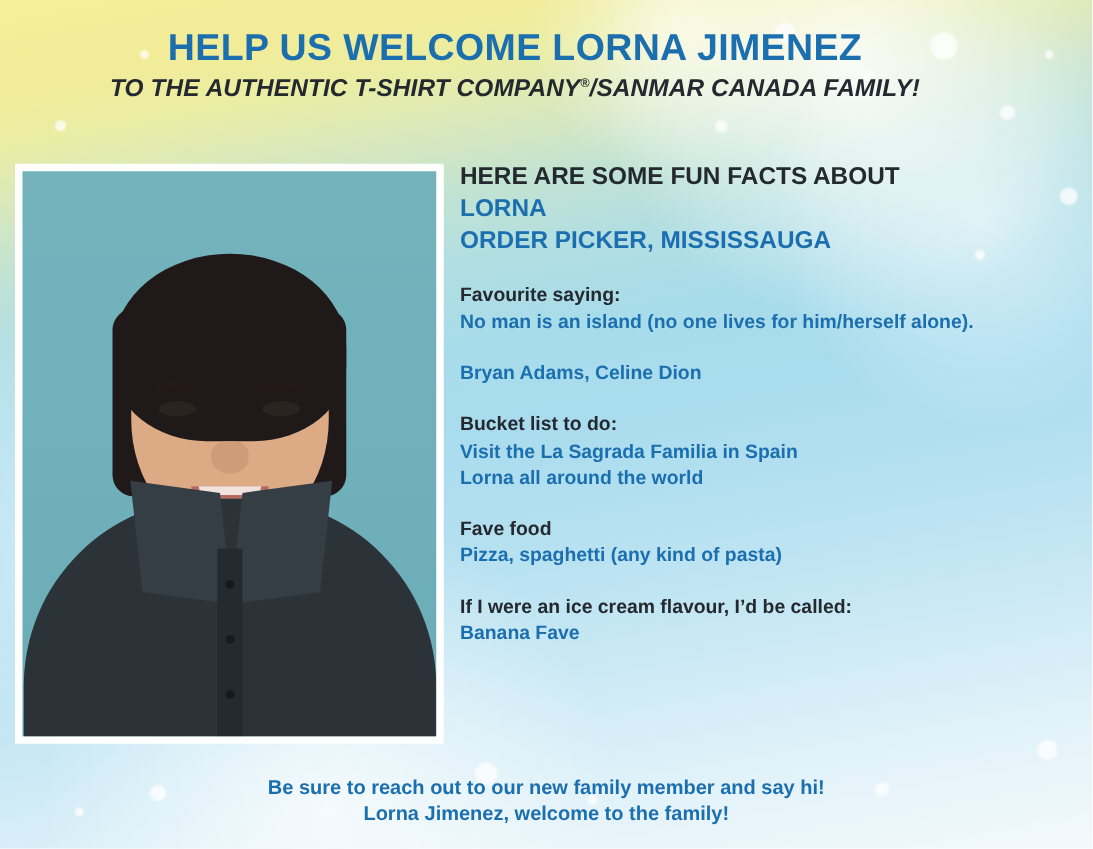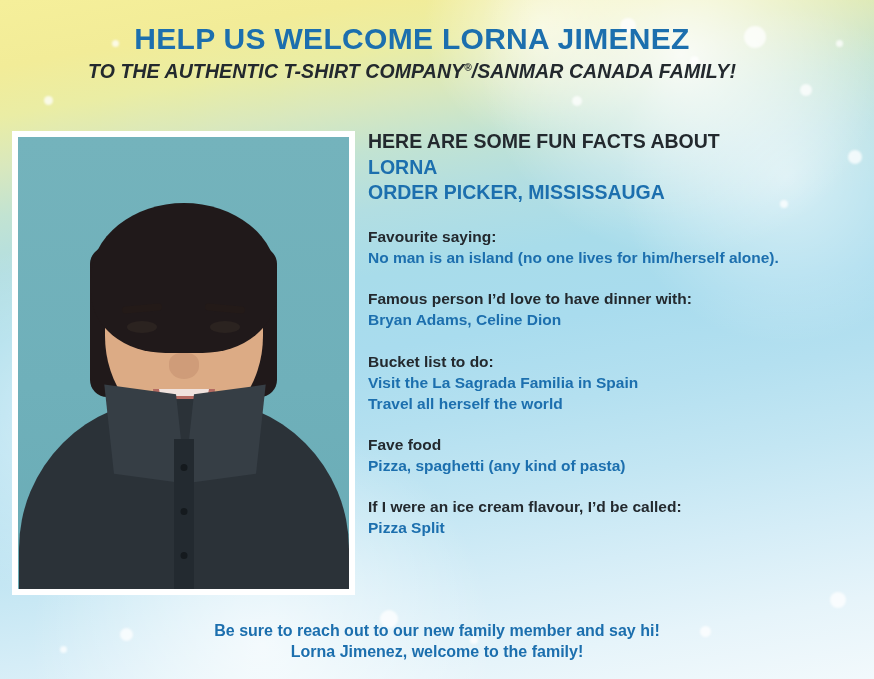--- a/index.html
+++ b/index.html
@@ -337,38 +337,37 @@
     <div class="facts-title">HERE ARE SOME FUN FACTS ABOUT</div>
     <div class="facts-name">LORNA</div>
     <div class="facts-role">ORDER PICKER, MISSISSAUGA</div>
 
     <div class="fact-block">
       <div class="fact-q">Favourite saying:</div>
       <div class="fact-a">No man is an island (no one lives for him/herself alone).</div>
     </div>
 
     <div class="fact-block">
-      <div class="fact-q">Famous person I’d love to have dinner with:</div>
       <div class="fact-a">Bryan Adams, Celine Dion</div>
     </div>
 
     <div class="fact-block">
       <div class="fact-q">Bucket list to do:</div>
       <div class="fact-a">Visit the La Sagrada Familia in Spain</div>
-      <div class="fact-a">Travel all herself the world</div>
+      <div class="fact-a">Lorna all around the world</div>
     </div>
 
     <div class="fact-block">
       <div class="fact-q">Fave food</div>
       <div class="fact-a">Pizza, spaghetti (any kind of pasta)</div>
     </div>
 
     <div class="fact-block">
       <div class="fact-q">If I were an ice cream flavour, I’d be called:</div>
-      <div class="fact-a">Pizza Split</div>
+      <div class="fact-a">Banana Fave</div>
     </div>
   </div>
 
   <div class="footer">
     <div class="footer-line">Be sure to reach out to our new family member and say hi!</div>
     <div class="footer-line">Lorna Jimenez, welcome to the family!</div>
   </div>
 
 </div>
 

